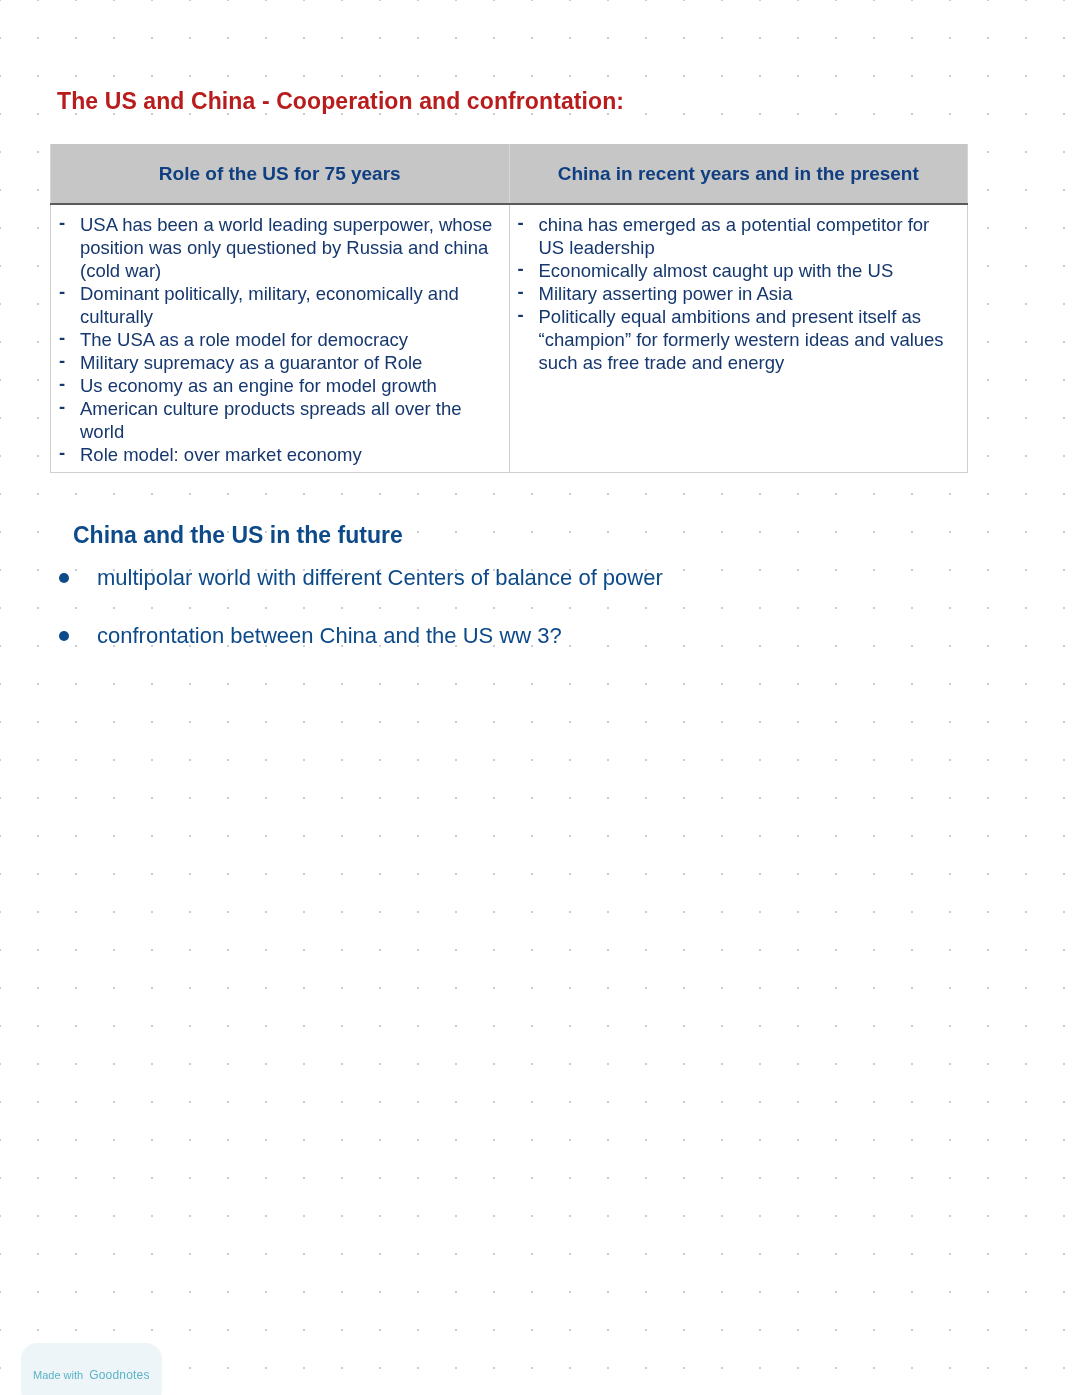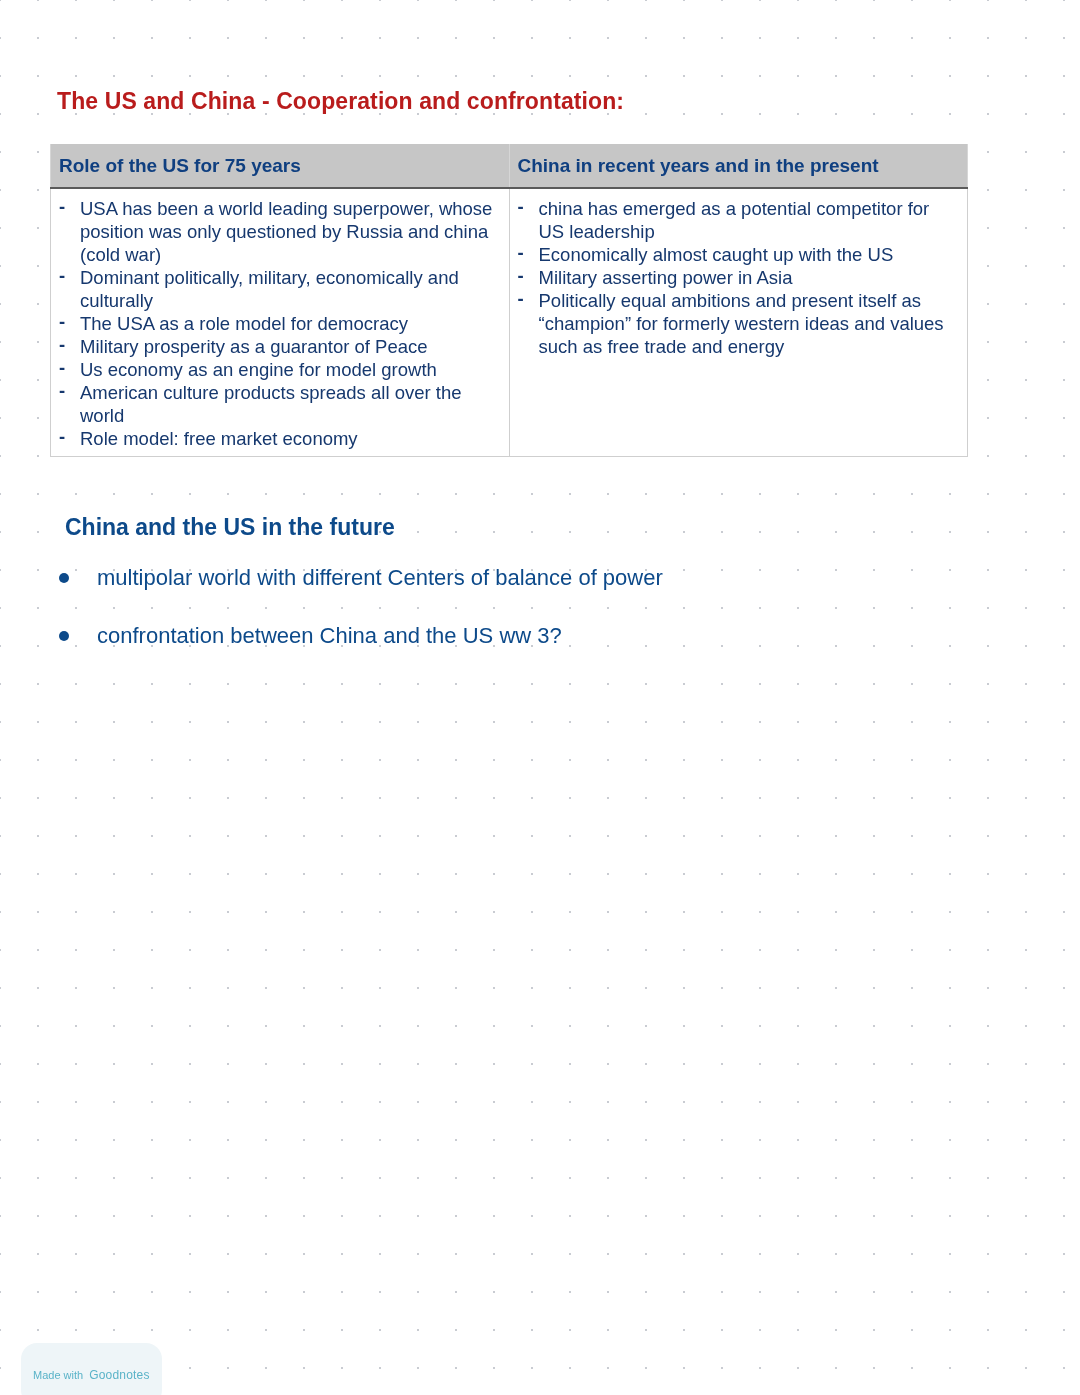--- a/index.html
+++ b/index.html
@@ -32,22 +32,22 @@
     width: 918px;
     border-collapse: collapse;
     background: #ffffff;
     table-layout: fixed;
   }
   .notes-table th {
     background: #c6c6c6;
     color: #0f3f80;
     font-size: 19px;
     font-weight: bold;
-    text-align: left;
-    padding: 0 8px;
+    text-align: center;
+    padding: 8px 8px;
     height: 43px;
     border-bottom: 2px solid #5a5a5a;
     border-left: 1px solid #d6d6d6;
     border-right: 1px solid #d6d6d6;
   }
   .notes-table td {
     vertical-align: top;
     padding: 8px 8px 6px 8px;
     border: 1px solid #cfcfcf;
     border-top: none;
@@ -70,21 +70,21 @@
     top: -2px;
     font-weight: bold;
   }
   .section2-title {
     position: absolute;
     left: 57px;
     top: 506px;
     font-size: 23px;
     font-weight: bold;
     color: #0d4a8a;
-    margin: 8px;
+    margin: 16px;
   }
   .bullet-list {
     position: absolute;
     left: 57px;
     top: 539px;
     width: 910px;
     list-style: none;
     margin: 0;
     padding: 0;
   }
@@ -132,24 +132,24 @@
       <th>China in recent years and in the present</th>
     </tr>
   </thead>
   <tbody>
     <tr>
       <td>
         <ul class="dash-list">
           <li><span class="dash">-</span><span>USA has been a world leading superpower, whose position was only questioned by Russia and china (cold war)</span></li>
           <li><span class="dash">-</span><span>Dominant politically, military, economically and culturally</span></li>
           <li><span class="dash">-</span><span>The USA as a role model for democracy</span></li>
-          <li><span class="dash">-</span><span>Military prosperity as a guarantor of Peace</span></li>
+          <li><span class="dash">-</span><span>Military supremacy as a guarantor of Role</span></li>
           <li><span class="dash">-</span><span>Us economy as an engine for model growth</span></li>
           <li><span class="dash">-</span><span>American culture products spreads all over the world</span></li>
-          <li><span class="dash">-</span><span>Role model: free market economy</span></li>
+          <li><span class="dash">-</span><span>Role model: over market economy</span></li>
         </ul>
       </td>
       <td>
         <ul class="dash-list">
           <li><span class="dash">-</span><span>china has emerged as a potential competitor for US leadership</span></li>
           <li><span class="dash">-</span><span>Economically almost caught up with the US</span></li>
           <li><span class="dash">-</span><span>Military asserting power in Asia</span></li>
           <li><span class="dash">-</span><span>Politically equal ambitions and present itself as “champion” for formerly western ideas and values such as free trade and energy</span></li>
         </ul>
       </td>

